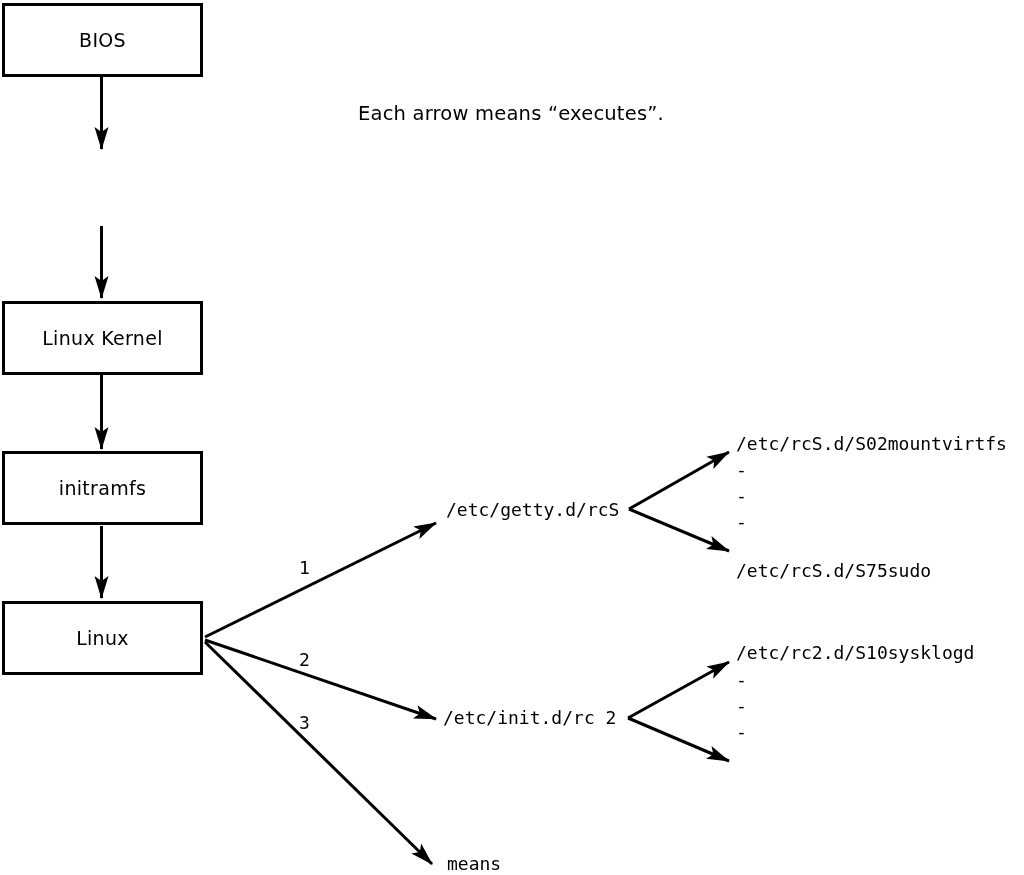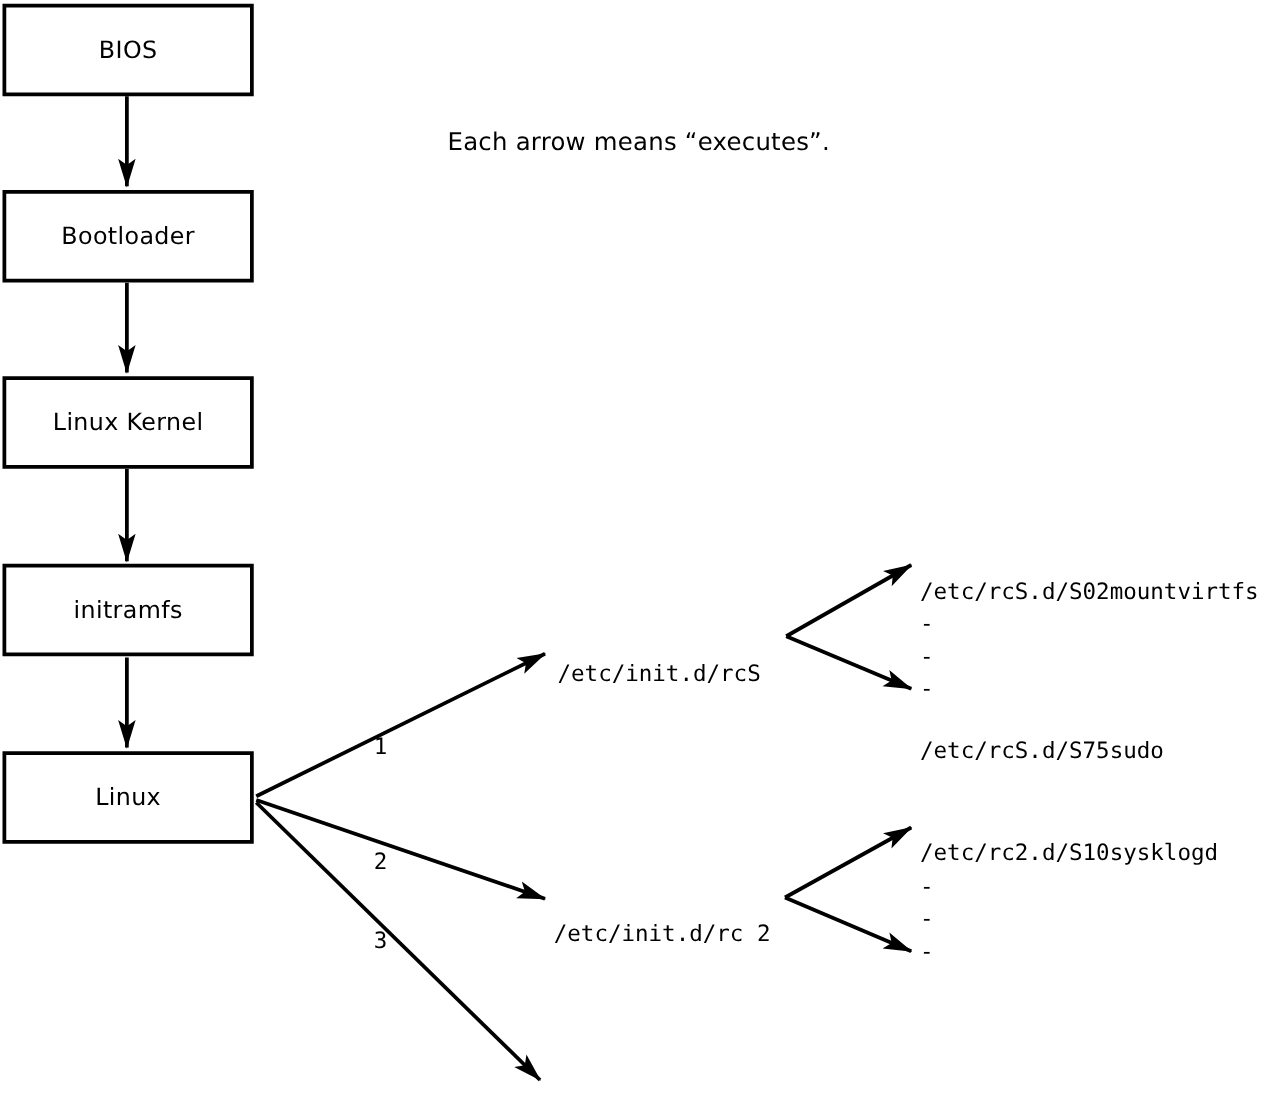--- a/index.html
+++ b/index.html
@@ -30,21 +30,20 @@
     letter-spacing: 0.2px;
     white-space: pre;
     text-align: center;
   }
   .mono {
     position: absolute;
     font-family: "DejaVu Sans Mono", "Liberation Mono", monospace;
     font-size: 18px;
     line-height: 22px;
     white-space: pre;
-    margin-top: 30px;
   }
 </style>
 </head>
 <body>
 
 <div class="canvas">
 
   <svg class="arrows" width="1024" height="875" viewBox="0 0 1024 875">
     <defs>
       <marker id="ah" viewBox="0 0 23 16" refX="22" refY="8" markerWidth="23" markerHeight="16" orient="auto" markerUnits="userSpaceOnUse">
@@ -64,40 +63,37 @@
     <line x1="629" y1="509" x2="729" y2="452" stroke="#000" stroke-width="3" marker-end="url(#ah)"></line>
     <line x1="629" y1="509" x2="729" y2="551" stroke="#000" stroke-width="3" marker-end="url(#ah)"></line>
 
     <line x1="628" y1="718" x2="729" y2="662" stroke="#000" stroke-width="3" marker-end="url(#ah)"></line>
     <line x1="628" y1="718" x2="729" y2="761" stroke="#000" stroke-width="3" marker-end="url(#ah)"></line>
   </svg>
 
   <div class="box" style="top:3px">
     <span>BIOS</span>
   </div>
-  <div class="box" style="top:152px">
-    <span>Bootloader</span>
-  </div>
   <div class="box" style="top:301px">
     <span>Linux Kernel</span>
   </div>
   <div class="box" style="top:451px">
     <span>initramfs</span>
   </div>
   <div class="box" style="top:601px">
     <span>Linux</span>
   </div>
 
   <div class="note">Each arrow means “executes”.</div>
 
   <div class="mono" style="left:299px;top:557px">1</div>
   <div class="mono" style="left:299px;top:649px">2</div>
   <div class="mono" style="left:299px;top:712px">3</div>
 
-  <div class="mono" style="left:446px;top:499px">/etc/init.d/rcS</div>
+  <div class="mono" style="left:446px;top:499px">/etc/getty.d/rcS</div>
   <div class="mono" style="left:736px;top:433px">/etc/rcS.d/S02mountvirtfs</div>
   <div class="mono" style="left:736px;top:459px">-</div>
   <div class="mono" style="left:736px;top:485px">-</div>
   <div class="mono" style="left:736px;top:511px">-</div>
   <div class="mono" style="left:736px;top:560px">/etc/rcS.d/S75sudo</div>
 
   <div class="mono" style="left:443px;top:707px">/etc/init.d/rc 2</div>
   <div class="mono" style="left:736px;top:642px">/etc/rc2.d/S10sysklogd</div>
   <div class="mono" style="left:736px;top:669px">-</div>
   <div class="mono" style="left:736px;top:695px">-</div>

